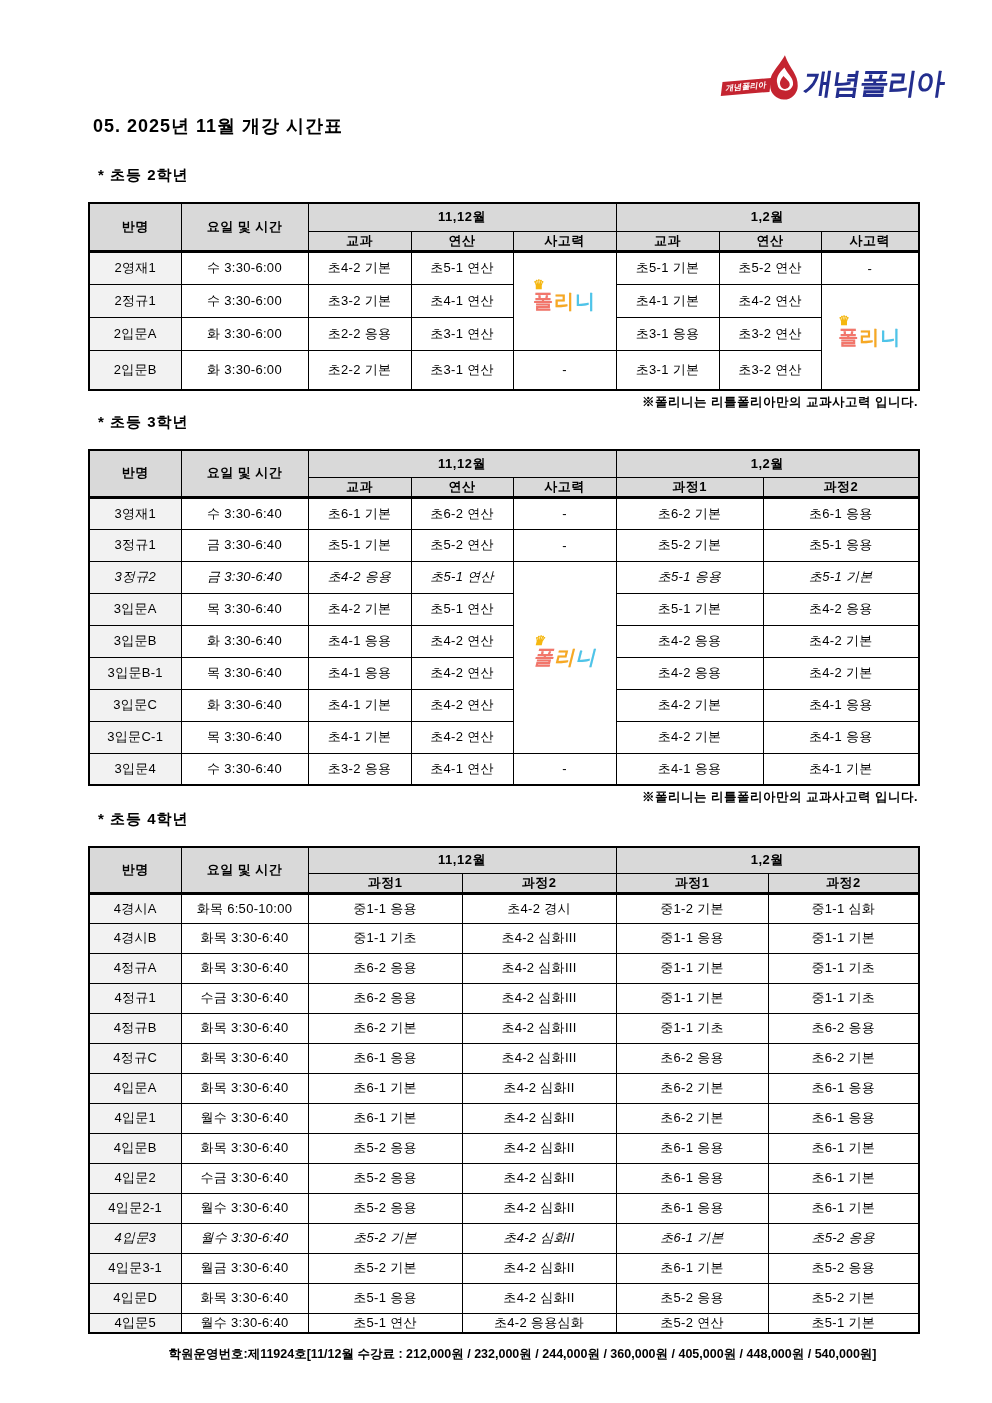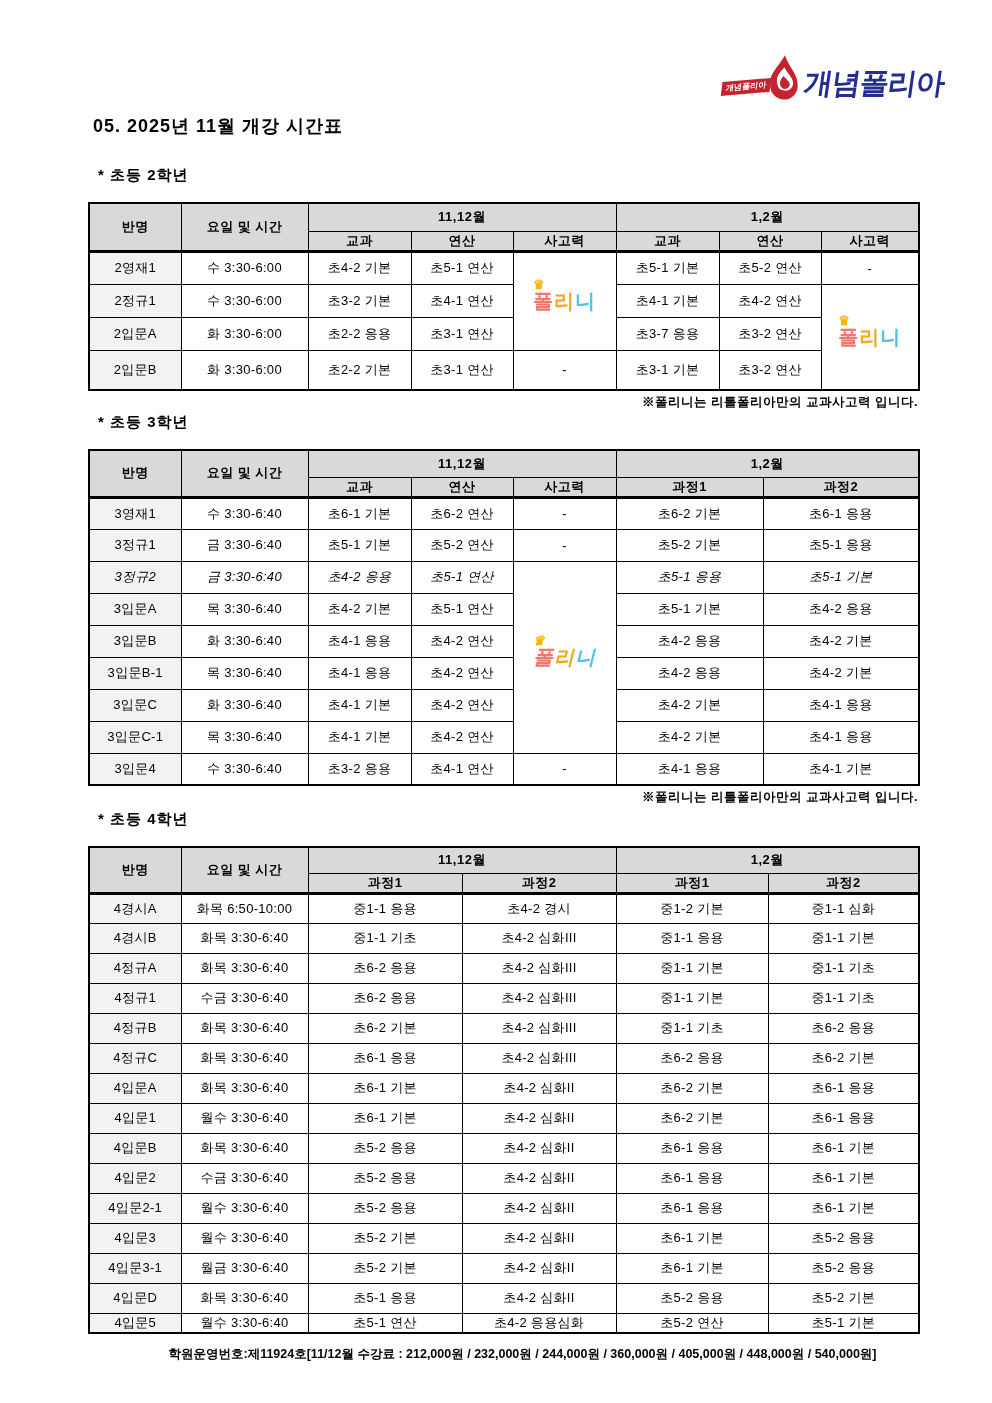--- a/index.html
+++ b/index.html
@@ -123,21 +123,21 @@
               <td>초4-1 연산</td>
               <td>초4-1 기본</td>
               <td>초4-2 연산</td>
               <td rowspan="3"><span class="pollini"><span class="crown" style="color: rgb(245, 183, 15);">♛</span><span class="pc" style="color: rgb(242, 118, 107);">폴</span><span class="pc" style="color: rgb(247, 168, 35);">리</span><span class="pc" style="color: rgb(78, 196, 233);">니</span></span></td>
             </tr>
             <tr style="height: 33px; padding-left: 8px;">
               <td class="rowhead">2입문A</td>
               <td>화 3:30-6:00</td>
               <td>초2-2 응용</td>
               <td>초3-1 연산</td>
-              <td>초3-7 응용</td>
+              <td>초3-1 응용</td>
               <td>초3-2 연산</td>
             </tr>
             <tr style="height: 40px;">
               <td class="rowhead">2입문B</td>
               <td>화 3:30-6:00</td>
               <td>초2-2 기본</td>
               <td>초3-1 연산</td>
               <td>-</td>
               <td>초3-1 기본</td>
               <td>초3-2 연산</td>
@@ -367,21 +367,21 @@
               <td>초6-1 기본</td>
             </tr>
             <tr style="height: 30px;">
               <td class="rowhead">4입문2-1</td>
               <td>월수 3:30-6:40</td>
               <td>초5-2 응용</td>
               <td>초4-2 심화II</td>
               <td>초6-1 응용</td>
               <td>초6-1 기본</td>
             </tr>
-            <tr style="height: 30px;">
+            <tr style="height: 30px; font-style: italic;">
               <td class="rowhead">4입문3</td>
               <td>월수 3:30-6:40</td>
               <td>초5-2 기본</td>
               <td>초4-2 심화II</td>
               <td>초6-1 기본</td>
               <td>초5-2 응용</td>
             </tr>
             <tr style="height: 30px;">
               <td class="rowhead">4입문3-1</td>
               <td>월금 3:30-6:40</td>

